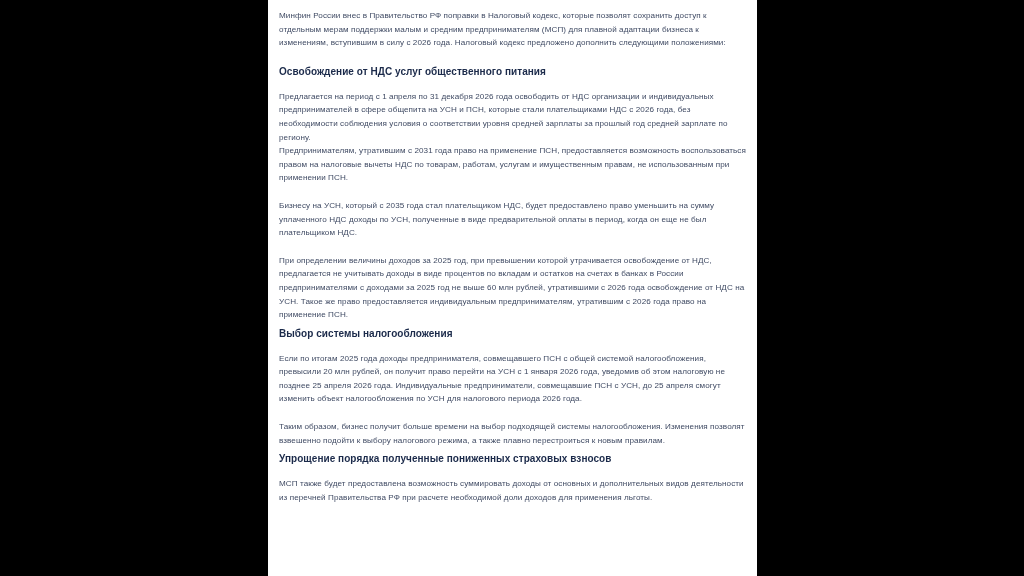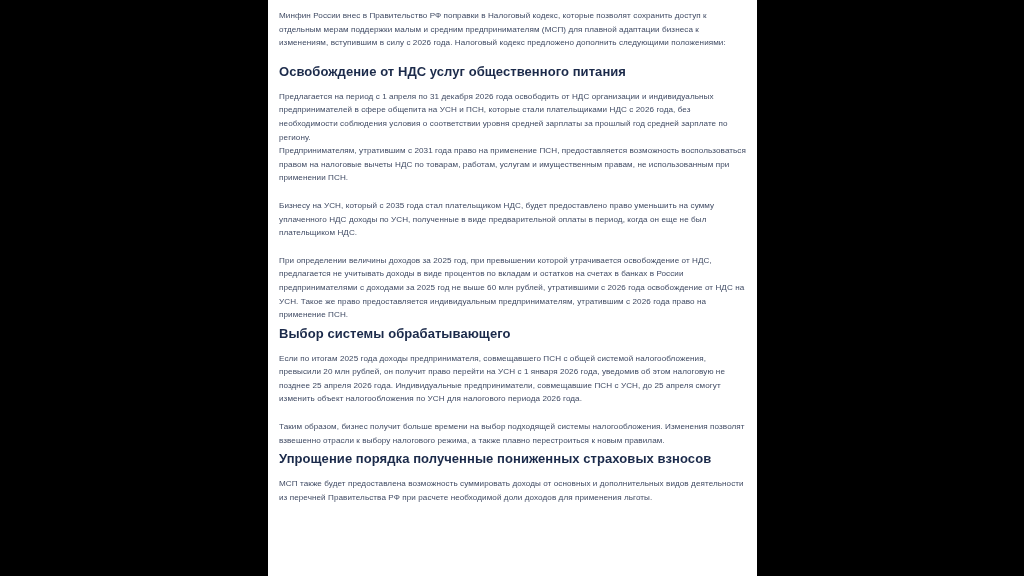--- a/index.html
+++ b/index.html
@@ -34,21 +34,21 @@
     color: #3f4a63;
     font-size: 8.1px;
     line-height: 13.6px;
     margin: 0 0 14px 0;
     text-align: left;
     letter-spacing: 0.01em;
   }
   .para:last-child { margin-bottom: 0; }
   .heading {
     color: #1b2a4a;
-    font-size: 13px;
+    font-size: 10px;
     font-weight: bold;
     line-height: 15px;
     margin: 4px 0 11px 0;
     letter-spacing: 0.005em;
   }
   .section { display: block; }
 </style>
 </head>
 <body>
 
@@ -62,23 +62,23 @@
       <p class="para">Предлагается на период с 1 апреля по 31 декабря 2026 года освободить от НДС организации и индивидуальных предпринимателей в сфере общепита на УСН и ПСН, которые стали плательщиками НДС с 2026 года, без необходимости соблюдения условия о соответствии уровня средней зарплаты за прошлый год средней зарплате по региону.</p>
     </div>
 
     <div class="section">
       <p class="para">Предпринимателям, утратившим с 2031 года право на применение ПСН, предоставляется возможность воспользоваться правом на налоговые вычеты НДС по товарам, работам, услугам и имущественным правам, не использованным при применении ПСН.</p>
       <p class="para">Бизнесу на УСН, который с 2035 года стал плательщиком НДС, будет предоставлено право уменьшить на сумму уплаченного НДС доходы по УСН, полученные в виде предварительной оплаты в период, когда он еще не был плательщиком НДС.</p>
       <p class="para">При определении величины доходов за 2025 год, при превышении которой утрачивается освобождение от НДС, предлагается не учитывать доходы в виде процентов по вкладам и остатков на счетах в банках в России предпринимателями с доходами за 2025 год не выше 60 млн рублей, утратившими с 2026 года освобождение от НДС на УСН. Такое же право предоставляется индивидуальным предпринимателям, утратившим с 2026 года право на применение ПСН.</p>
     </div>
 
     <div class="section">
-      <h2 class="heading">Выбор системы обрабатывающего</h2>
+      <h2 class="heading">Выбор системы налогообложения</h2>
       <p class="para">Если по итогам 2025 года доходы предпринимателя, совмещавшего ПСН с общей системой налогообложения, превысили 20 млн рублей, он получит право перейти на УСН с 1 января 2026 года, уведомив об этом налоговую не позднее 25 апреля 2026 года. Индивидуальные предприниматели, совмещавшие ПСН с УСН, до 25 апреля смогут изменить объект налогообложения по УСН для налогового периода 2026 года.</p>
-      <p class="para">Таким образом, бизнес получит больше времени на выбор подходящей системы налогообложения. Изменения позволят взвешенно отрасли к выбору налогового режима, а также плавно перестроиться к новым правилам.</p>
+      <p class="para">Таким образом, бизнес получит больше времени на выбор подходящей системы налогообложения. Изменения позволят взвешенно подойти к выбору налогового режима, а также плавно перестроиться к новым правилам.</p>
     </div>
 
     <div class="section">
       <h2 class="heading">Упрощение порядка полученные пониженных страховых взносов</h2>
       <p class="para">МСП также будет предоставлена возможность суммировать доходы от основных и дополнительных видов деятельности из перечней Правительства РФ при расчете необходимой доли доходов для применения льготы.</p>
     </div>
 
   </div>
 </div>
 

